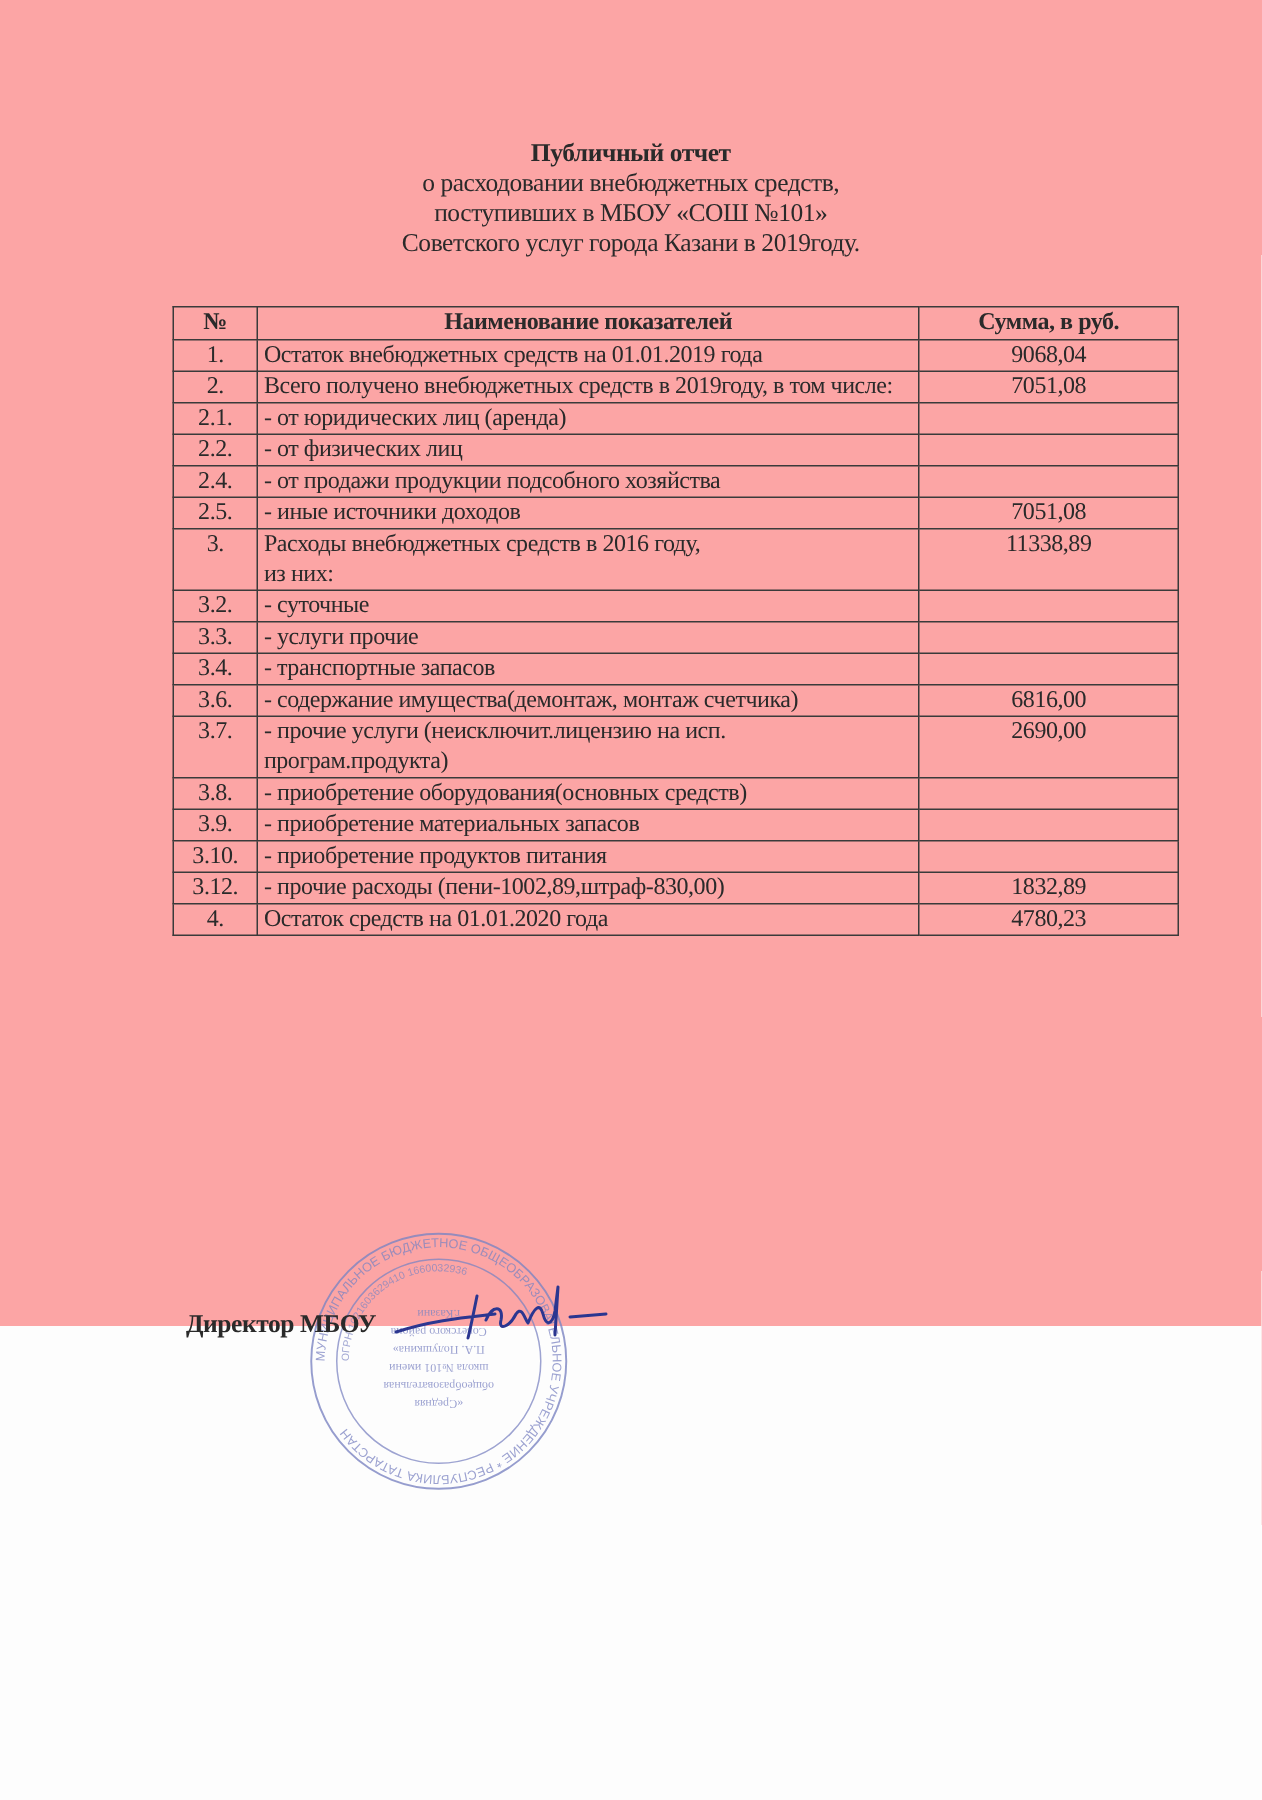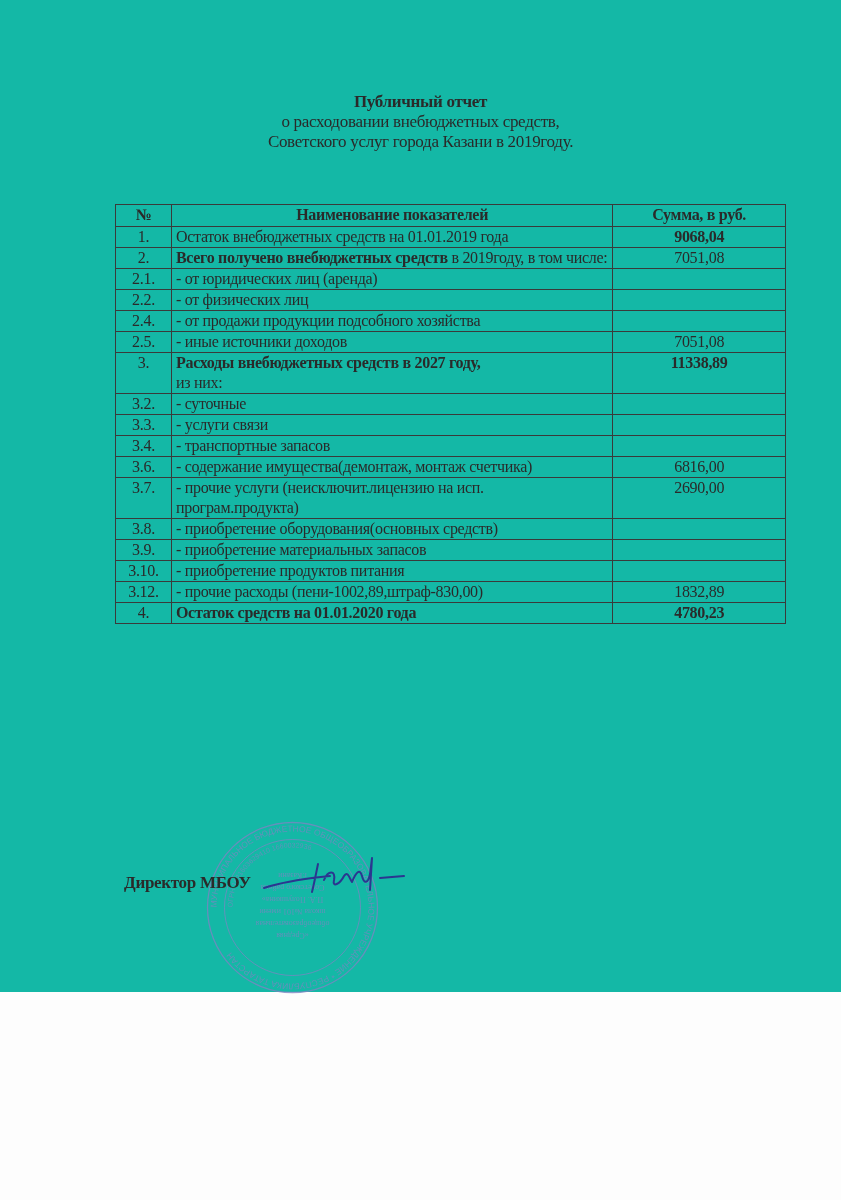--- a/index.html
+++ b/index.html
@@ -11,22 +11,22 @@
       width: 841px;
       height: 1200px;
       position: relative;
       overflow: hidden;
       font-family: "Liberation Serif", serif;
       color: #2a2a2a;
     }
     .page {
       position: absolute;
       left: 0; top: 0;
-      width: 841px; height: 992px;
-      background: #14b8a6;
+      width: 841px; height: 884px;
+      background: #fca5a5;
     }
     .header {
       position: absolute;
       left: 0;
       top: 92px;
       width: 841px;
       text-align: center;
       font-size: 17px;
       line-height: 20px;
       letter-spacing: -0.3px;
@@ -55,21 +55,21 @@
     table.report th {
       font-weight: bold;
       text-align: center;
       height: 21px;
     }
     col.c-num { width: 56px; }
     col.c-name { width: 442px; }
     col.c-sum { width: 173px; }
     td.num { text-align: center; }
     td.sum { text-align: center; }
-    td.bold, span.bold { font-weight: bold; }
+    td.bold, span.bold { font-weight: normal; }
     tr.r td { height: 20px; }
     .signature-block {
       position: absolute;
       left: 124px;
       top: 873px;
       font-size: 17px;
       letter-spacing: -0.3px;
       font-weight: bold;
     }
     .stamp {
@@ -88,20 +88,21 @@
     }
   </style>
 </head>
 <body>
 
 <div class="page">
 
   <div class="header">
     <span class="line title">Публичный отчет</span>
     <span class="line">о расходовании внебюджетных средств,</span>
+    <span class="line">поступивших в  МБОУ «СОШ №101»</span>
     <span class="line">Советского услуг города Казани в 2019году.</span>
   </div>
 
   <table class="report">
     <colgroup>
       <col class="c-num">
         <col class="c-name">
         <col class="c-sum">
     </colgroup>
     <thead>
@@ -137,31 +138,31 @@
           <td><span>- от продажи продукции подсобного хозяйства</span></td>
           <td class="sum"></td>
         </tr>
         <tr class="r">
           <td class="num">2.5.</td>
           <td><span>- иные источники доходов</span></td>
           <td class="sum">7051,08</td>
         </tr>
         <tr class="r">
           <td class="num">3.</td>
-          <td><span class="bold">Расходы внебюджетных средств в 2027 году,</span><br><span>из них:</span></td>
+          <td><span class="bold">Расходы внебюджетных средств в 2016 году,</span><br><span>из них:</span></td>
           <td class="sum bold">11338,89</td>
         </tr>
         <tr class="r">
           <td class="num">3.2.</td>
           <td><span>- суточные</span></td>
           <td class="sum"></td>
         </tr>
         <tr class="r">
           <td class="num">3.3.</td>
-          <td><span>- услуги связи</span></td>
+          <td><span>- услуги прочие</span></td>
           <td class="sum"></td>
         </tr>
         <tr class="r">
           <td class="num">3.4.</td>
           <td><span>- транспортные запасов</span></td>
           <td class="sum"></td>
         </tr>
         <tr class="r">
           <td class="num">3.6.</td>
           <td><span>- содержание имущества(демонтаж, монтаж счетчика)</span></td>

